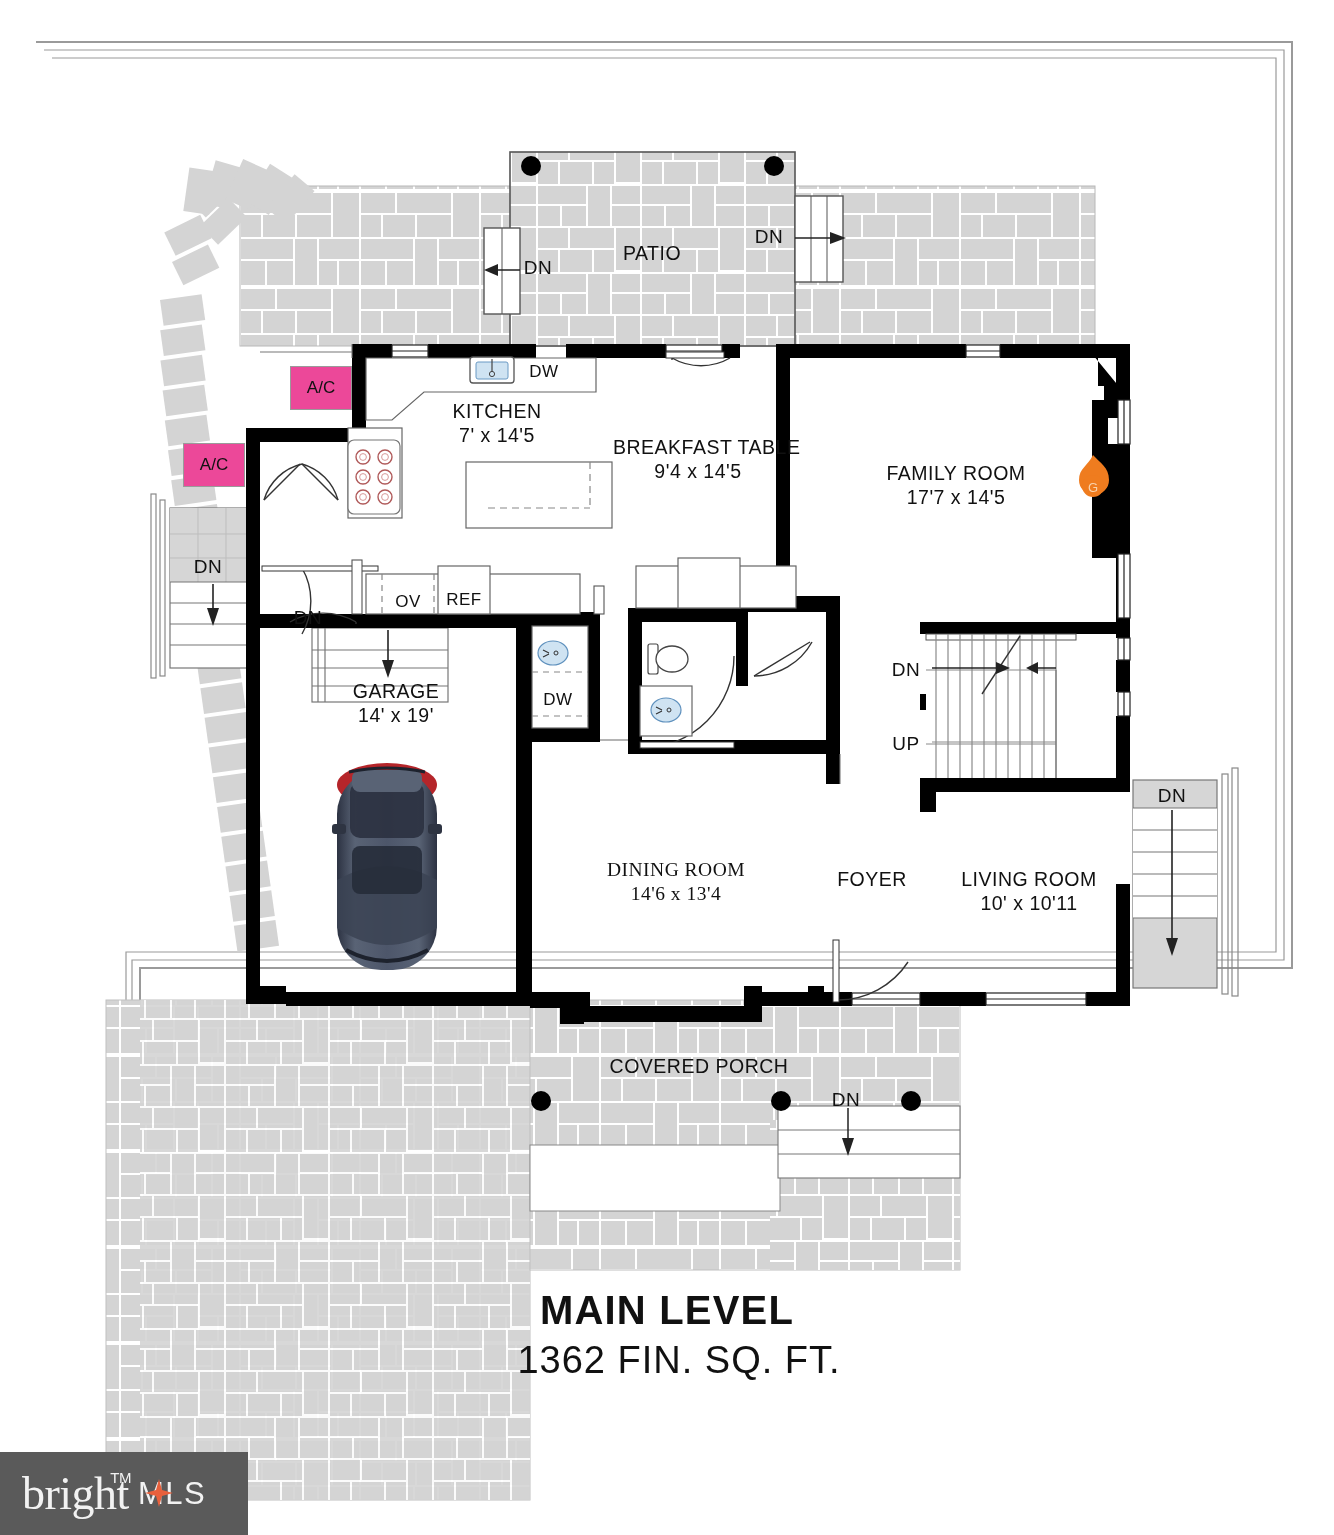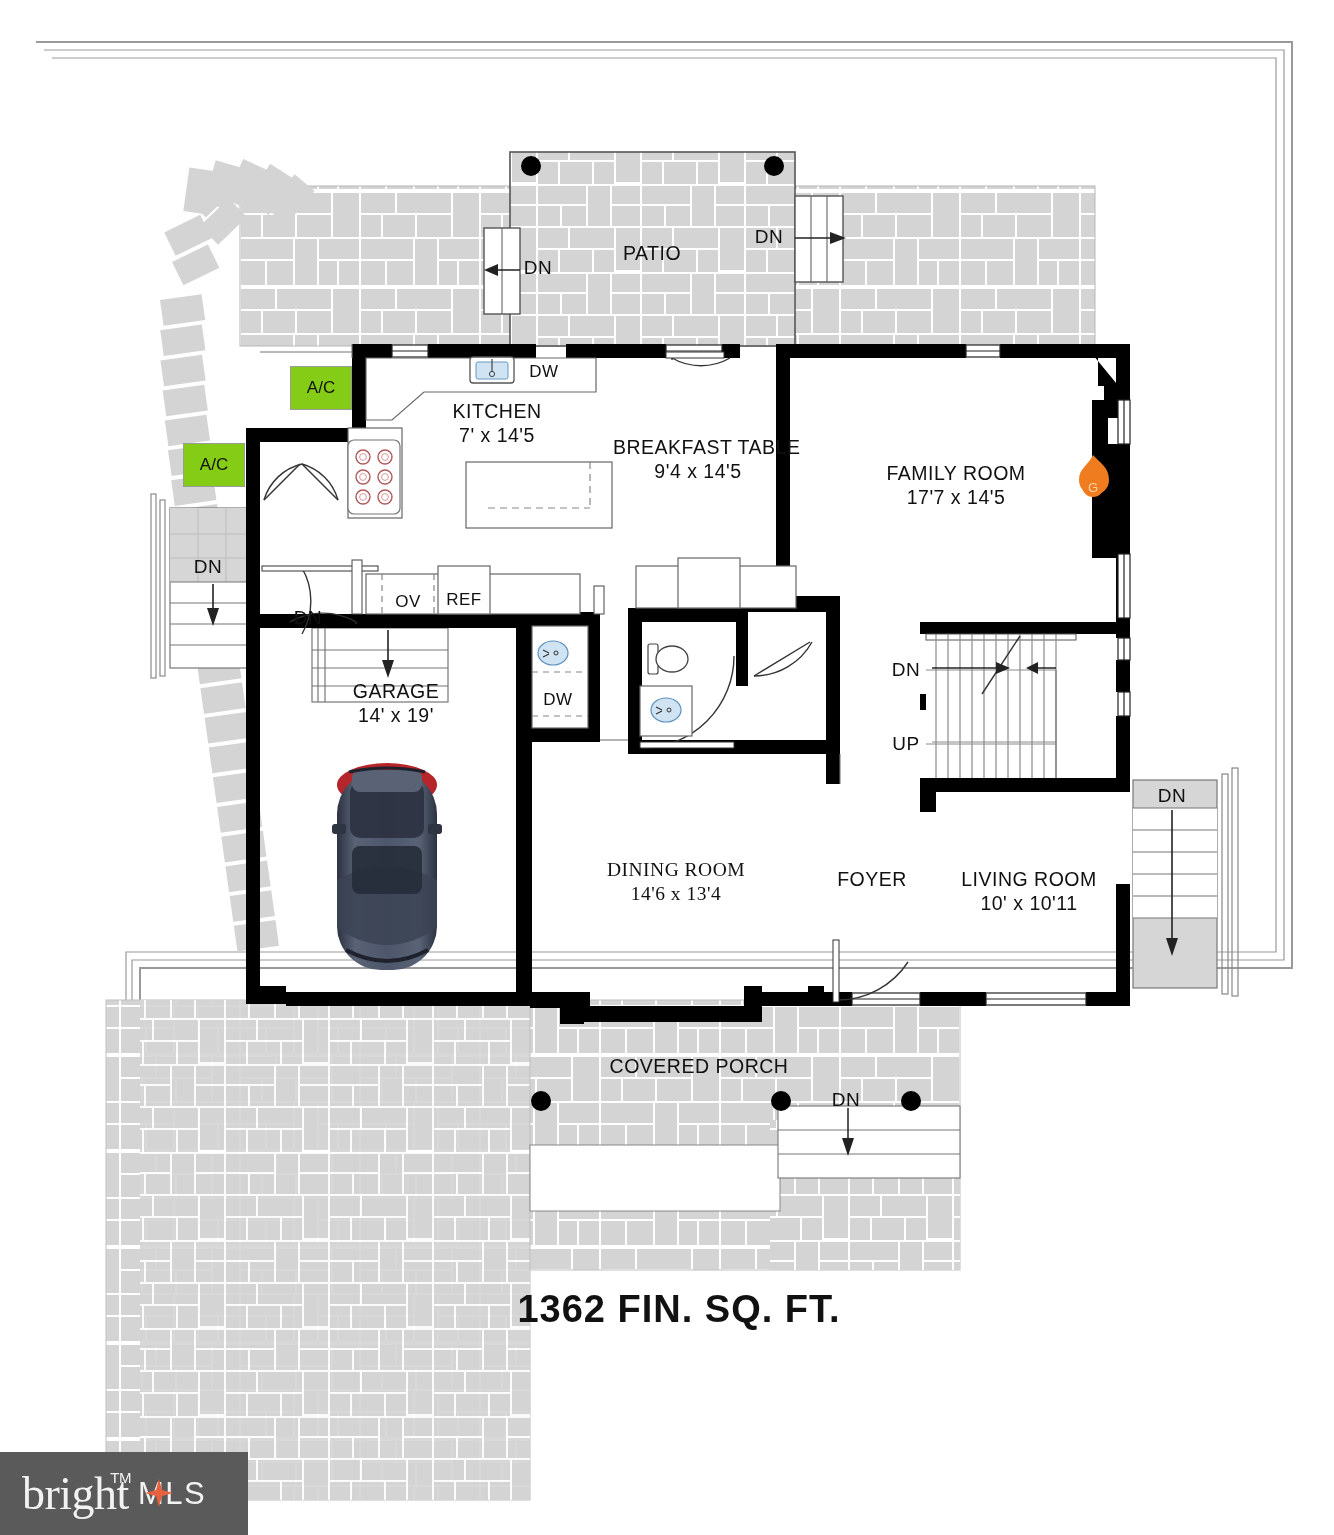--- a/index.html
+++ b/index.html
@@ -21,35 +21,35 @@
     text-align:center;
     letter-spacing:.5px;
     line-height:1.22;
     pointer-events:none;
   }
   .room{font-size:19.5px;}
   .room .nm{display:block;}
   .room .dm{display:block;}
   .small{font-size:17px;}
   .boxlbl{
-    position:absolute;background:#84cc16;border:1px solid #9a9a9a;
+    position:absolute;background:#ec4899;border:1px solid #9a9a9a;
     display:flex;align-items:center;justify-content:center;
     font-size:17px;color:#111;
   }
   .dnlbl{font-size:19px;background:transparent;}
 
   
   #titleblock{
     position:absolute;left:0;right:0;top:1288px;text-align:center;
   }
   #titleblock .t1{
     font-size:40px;font-weight:700;letter-spacing:1.2px;margin:0 0 6px 0;
   }
   #titleblock .t2{
-    font-size:38px;font-weight:700;letter-spacing:1px;margin:0 0 4px 0;padding-left:24px;
+    font-size:38px;font-weight:400;letter-spacing:1px;margin:0 0 4px 0;padding-left:24px;
   }
   #titleblock .t3{
     font-size:38px;font-weight:400;letter-spacing:1px;margin:0;
   }
 
   
   #logo{
     position:absolute;left:0;top:1452px;width:248px;height:83px;
     background:#5a5a5a;display:flex;align-items:center;
   }
@@ -641,20 +641,21 @@
   <div class="lbl dnlbl" style="left:1172px;top:784px;transform:translate(-50%,0);">
     <span>DN</span>
   </div>
   <div class="lbl dnlbl" style="left:846px;top:1088px;transform:translate(-50%,0);">
     <span>DN</span>
   </div>
 
 </div>
 
 <div id="titleblock">
+  <div class="t1">MAIN LEVEL</div>
   <div class="t2">1362 FIN. SQ. FT.</div>
 </div>
 
 <div id="logo">
   <span class="wordmark">
     <span>bright</span>
     <svg class="star" viewBox="0 0 32 32">
       <path d="M16 0 L19.4 12.6 L32 16 L19.4 19.4 L16 32 L12.6 19.4 L0 16 L12.6 12.6 Z" fill="#e8603c"></path>
     </svg>
     <span class="tm">TM</span>

